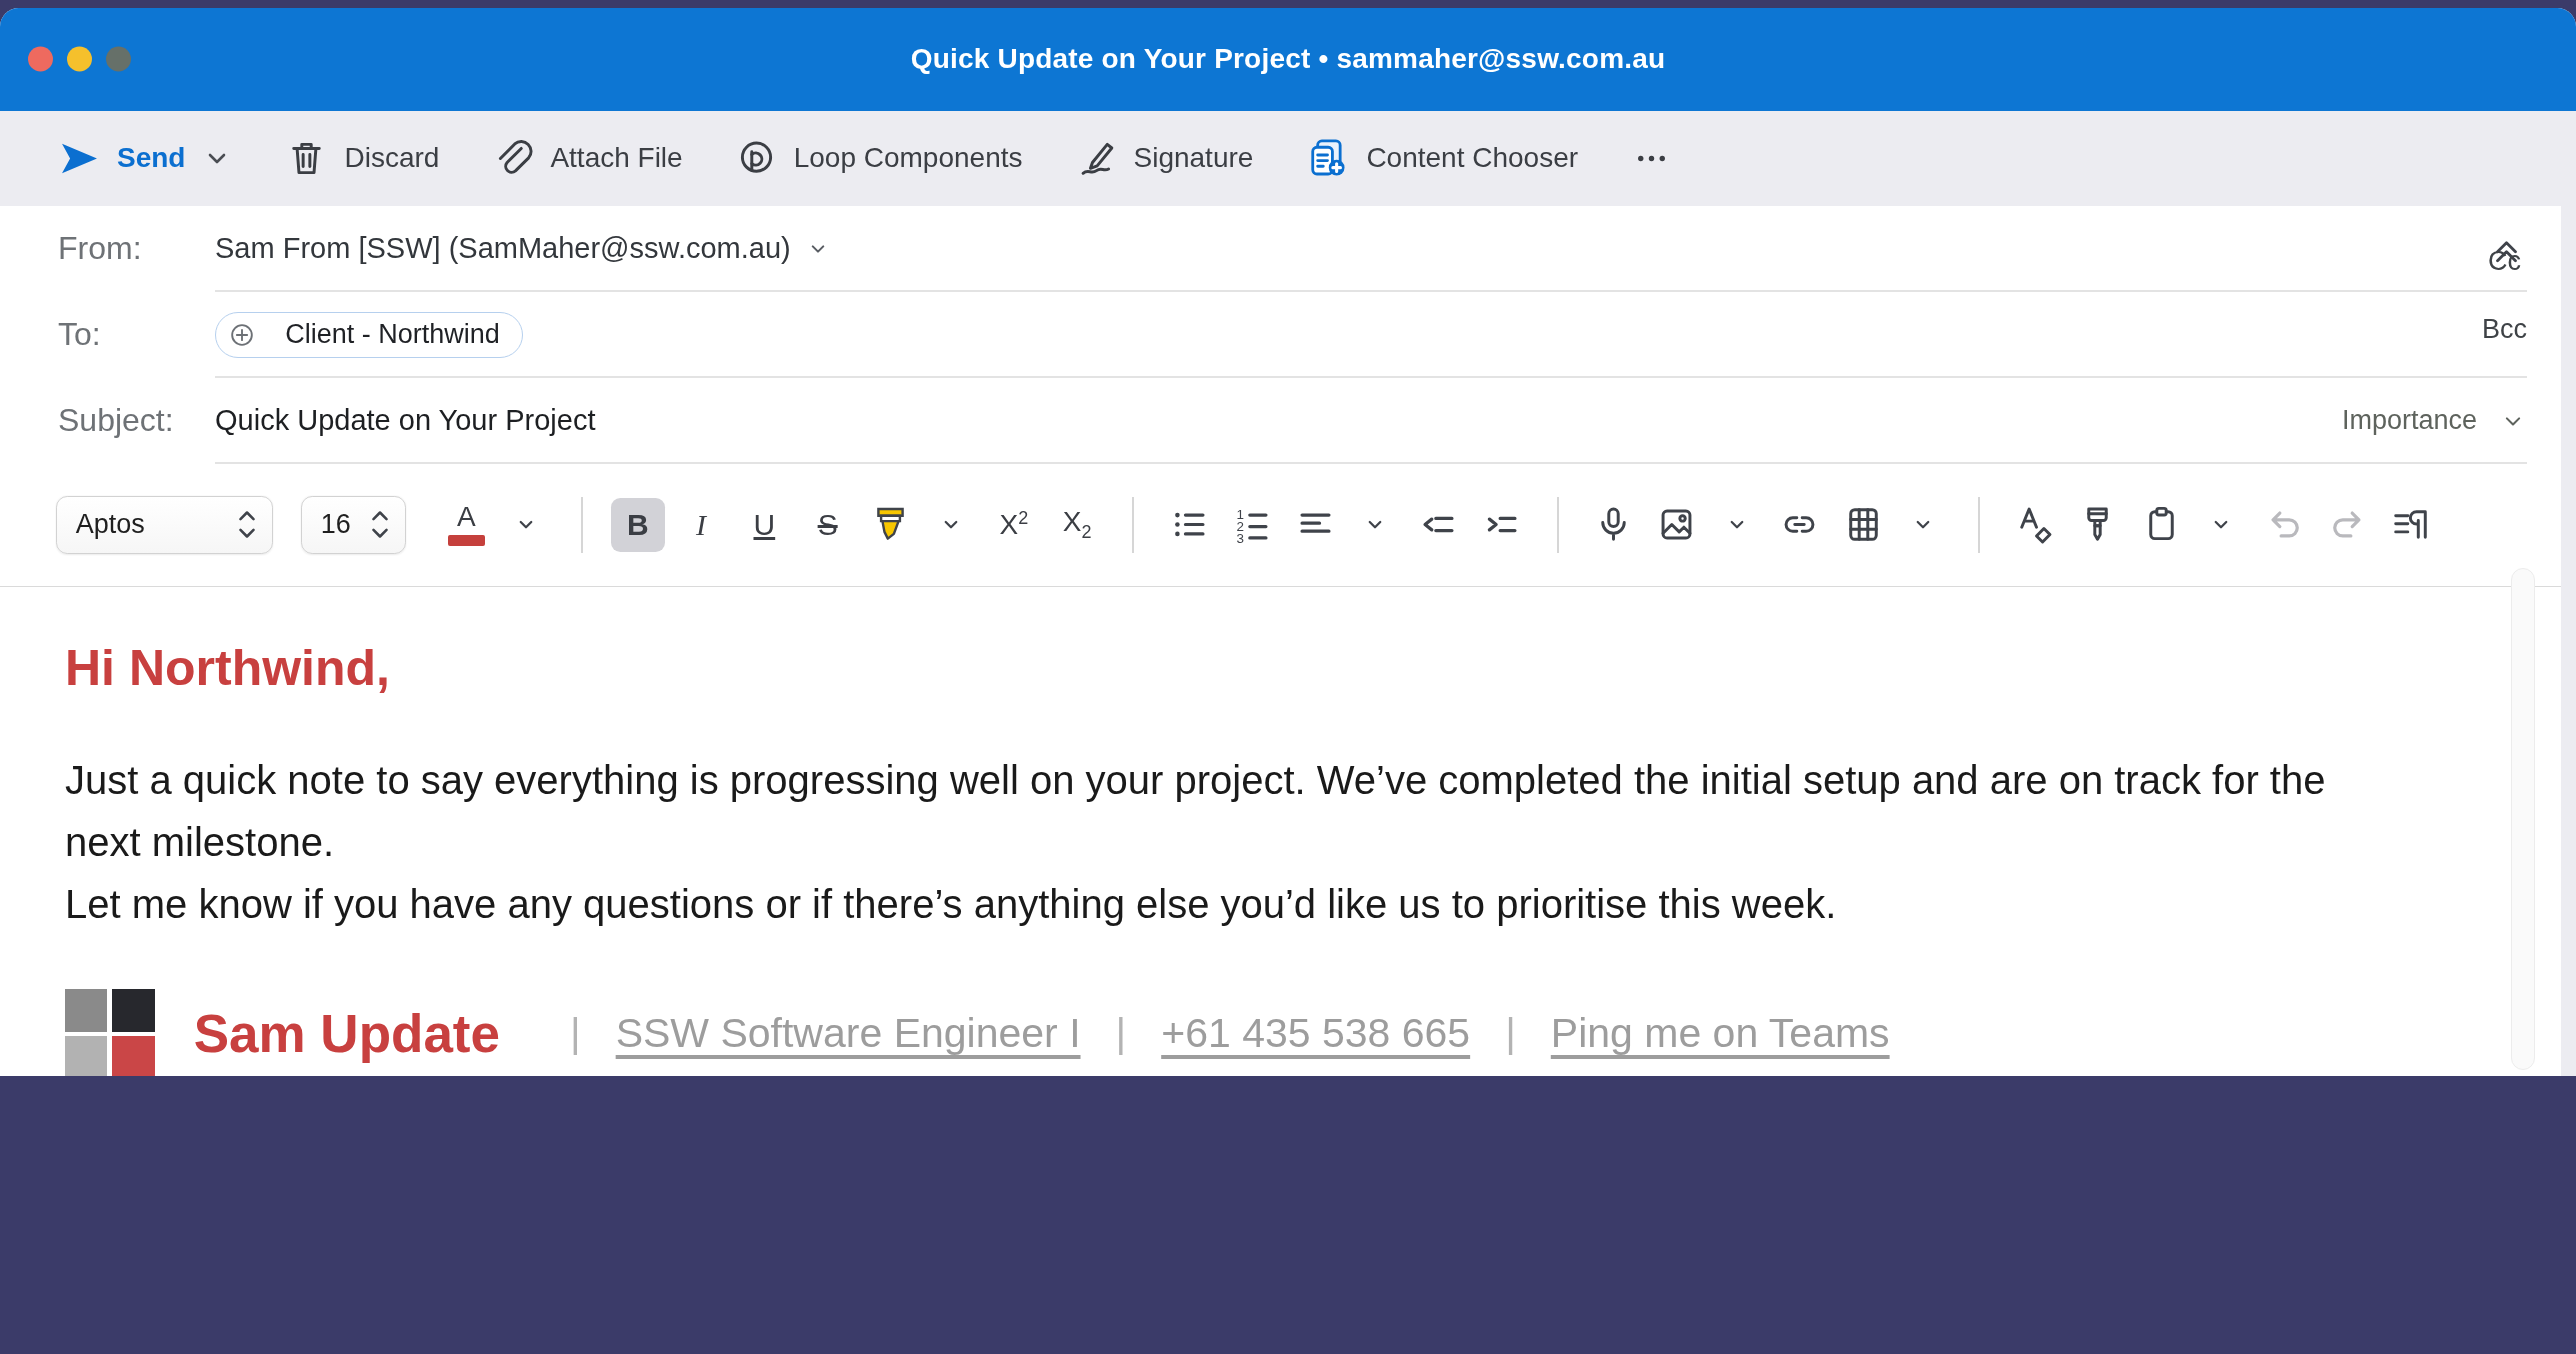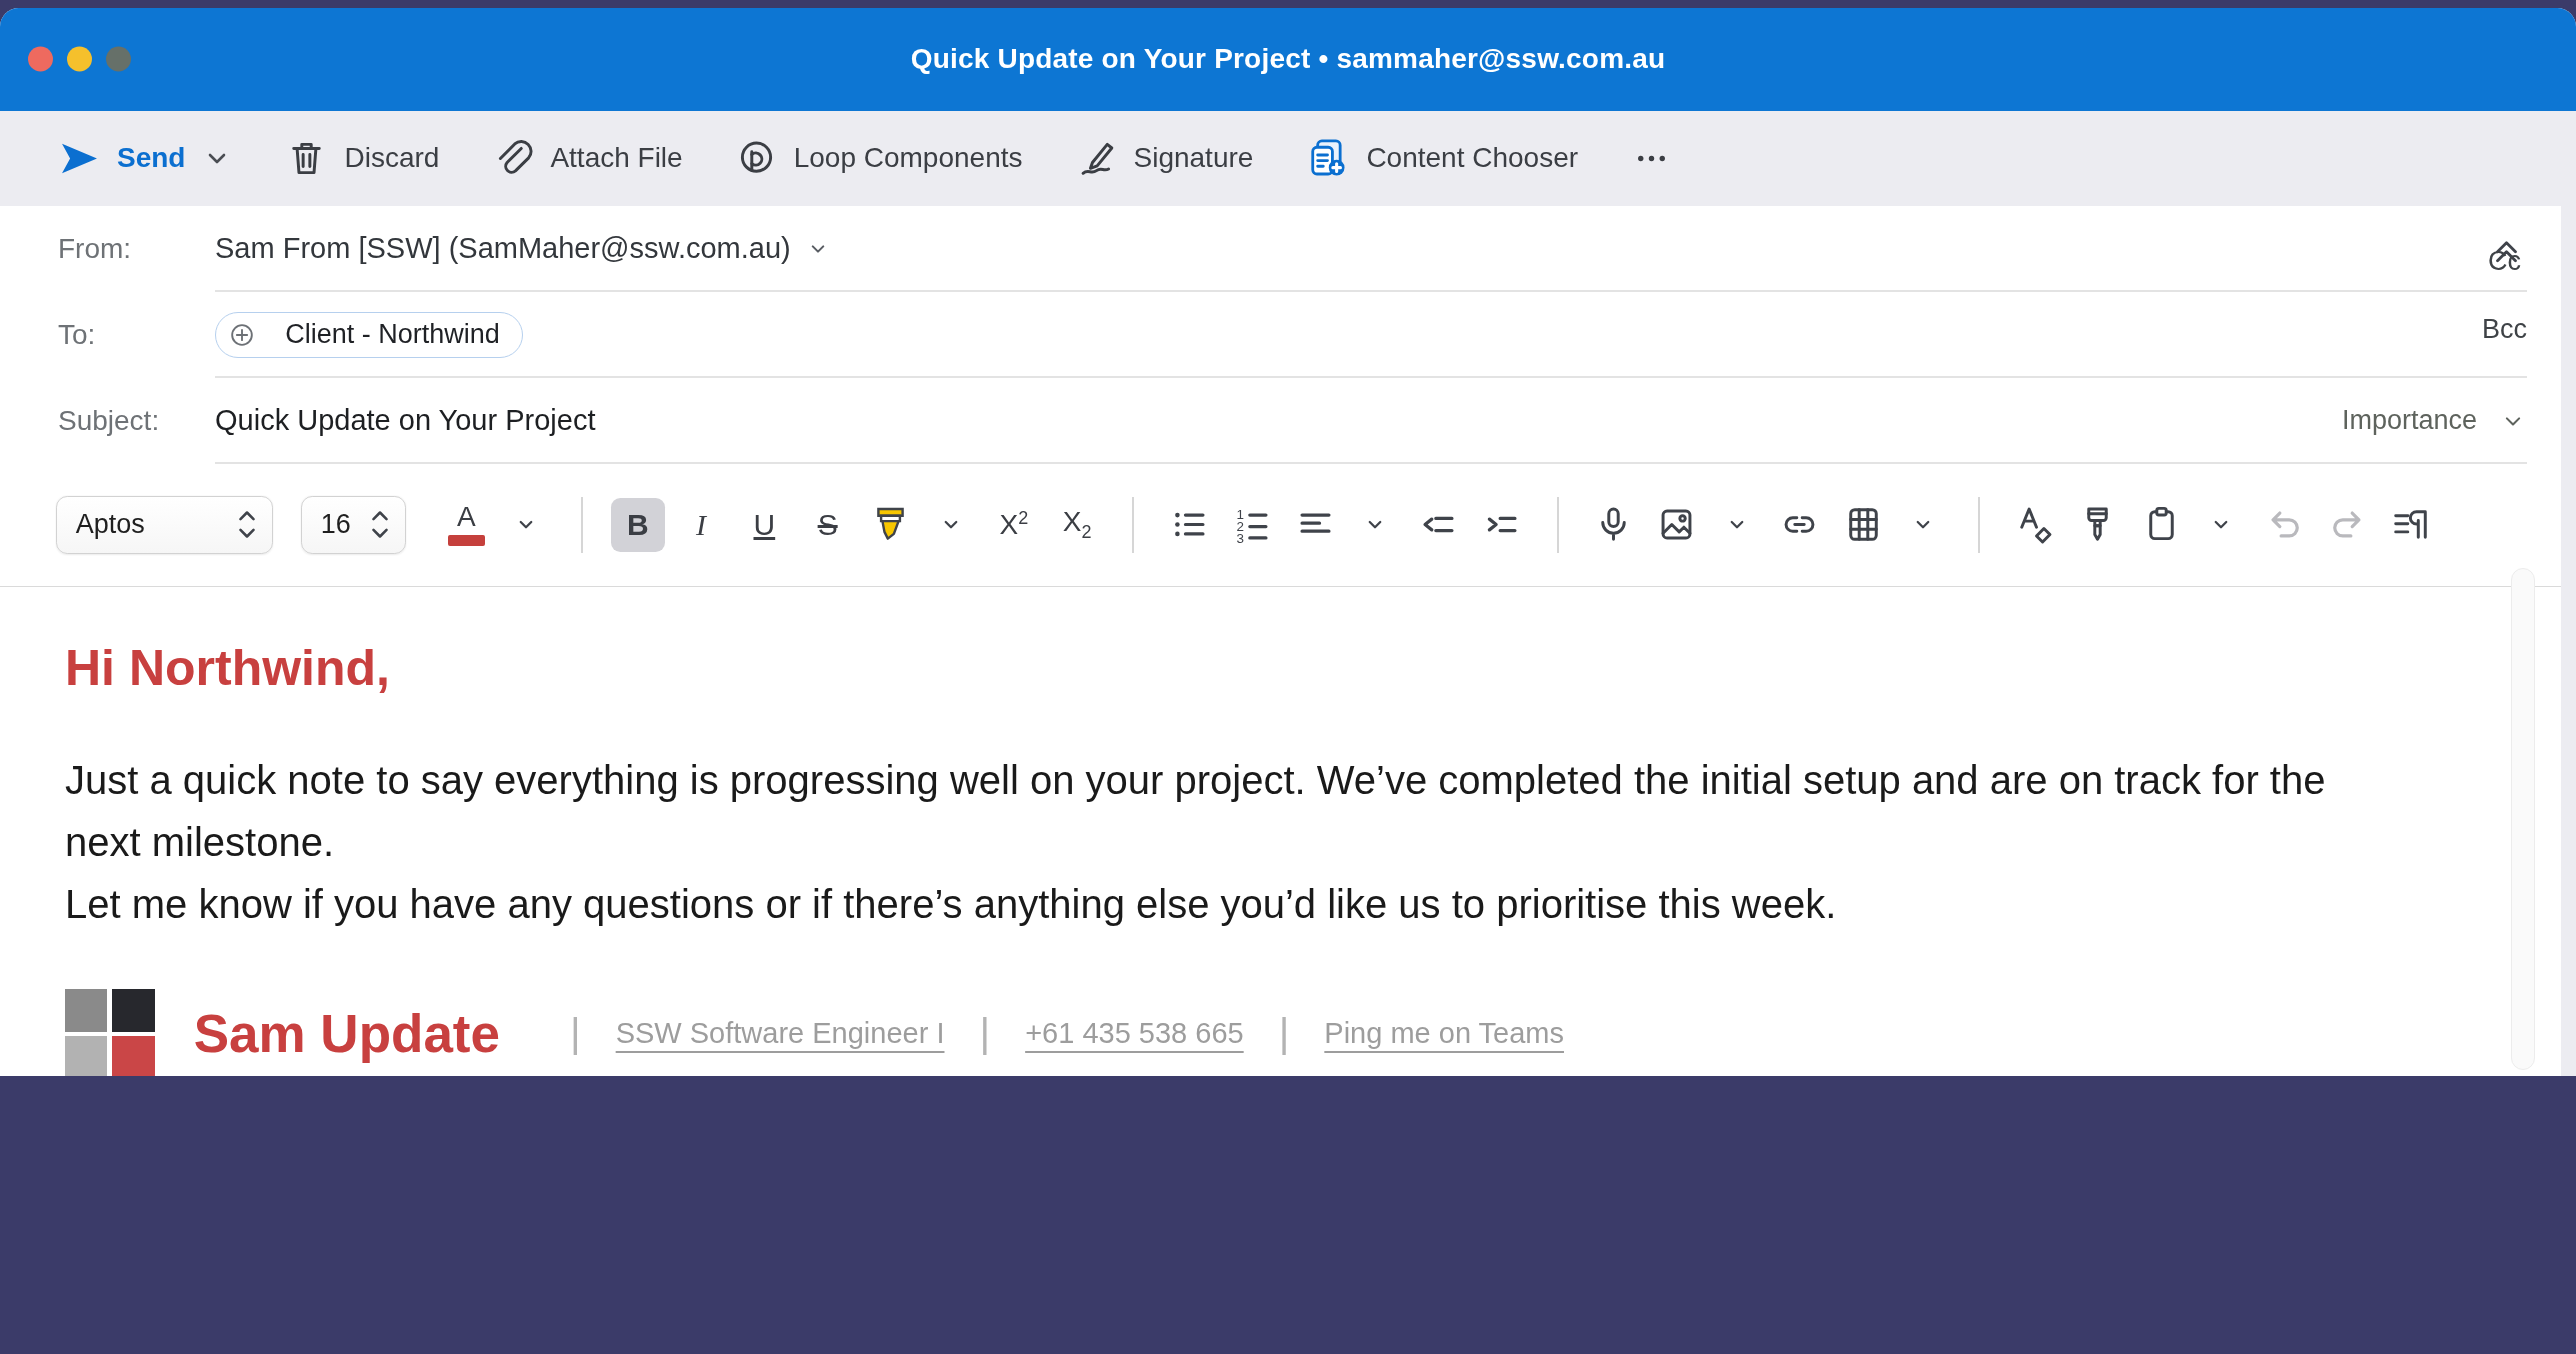--- a/index.html
+++ b/index.html
@@ -18,21 +18,21 @@
   
   .toolbar { height:95px; background:#ececf1; display:flex; align-items:center; padding:0 58px; column-gap:52px; }
   .tb-item { display:flex; align-items:center; gap:16px; font-size:28px; color:#3b3e44; cursor:default; white-space:nowrap; }
   .tb-item .lbl { line-height:1; }
   .send-label { color:#0b6fd0; font-weight:bold; }
   svg.ic { display:block; }
 
   
   .env-row { height:86px; display:flex; align-items:center; padding:0 58px; position:relative; background:#fff; }
   .env-line { position:absolute; bottom:0; left:215px; right:49px; height:1.9px; background:#e3e3e3; }
-  .env-label { width:157px; font-size:28px; color:#6e7276; }
+  .env-label { width:157px; font-size:32px; color:#6e7276; }
   .env-value { font-size:29px; color:#33373c; display:flex; align-items:center; gap:13px; }
   .env-right { position:absolute; right:49px; display:flex; align-items:center; gap:37px;flex-direction:column; }
   .ccbcc { font-size:27px; color:#3f4347; }
   .chip { display:flex; align-items:center; gap:28px; border:1.9px solid #b6d0ee; border-radius:24px; padding:6.5px 22.4px 6.5px 11.2px; font-size:27px; color:#1f2125; background:#ffffff; }
   .importance { display:flex; align-items:center; gap:22px; font-size:27px; color:#5e635d; }
 
   
   .fmt { height:123px; display:flex; align-items:center; padding:0 56px; border-bottom:1.9px solid #dadada; background:#fff; column-gap:9.3px; }
   .select { height:58px; border:1.9px solid #d2d2d2; border-radius:11.2px; background:linear-gradient(#ffffff,#f6f6f6); display:flex; align-items:center; justify-content:space-between; padding:0 11.2px 0 18.7px; font-size:27px; color:#1f1f1f; box-shadow:0 0.9px 1.9px rgba(0,0,0,0.08); }
   .select.font { width:217px; margin-right:18.7px; }
@@ -57,21 +57,21 @@
   .para { font-size:40px; color:#1a1a1a; line-height:1.55; max-width:2344px; }
   .para.first { margin-top:52px; }
   .sig { margin-top:54px; display:flex; align-items:center; }
   .ssw-logo { display:grid; grid-template-columns:42px 43px; grid-template-rows:43px 43px; gap:4.7px; margin-right:39px; }
   .ssw-logo .c1 { background:#8a8a8a; }
   .ssw-logo .c2 { background:#27282d; }
   .ssw-logo .c3 { background:#b2b2b2; }
   .ssw-logo .c4 { background:#ca4647; }
   .sig-name { font-size:53px; font-weight:bold; color:#c8403f; margin-right:35px; }
   .sig-sep { font-size:41px; color:#b3b3b3; margin:0 35px; }
-  .sig-link { font-size:29px; color:#9d9d9d; text-decoration:underline; text-underline-offset:7.5px; cursor:pointer; }
+  .sig-link { font-size:41px; color:#9d9d9d; text-decoration:underline; text-underline-offset:7.5px; cursor:pointer; }
 
   
   .scroll-gutter { position:absolute; top:103px; right:0; bottom:0; width:15px; background:#ececf1; }
   .scroll-thumb { position:absolute; right:41px; top:560px; bottom:5.6px; width:24px; background:#fafafa; border:1.9px solid #ececec; border-radius:12px; }
 </style>
 </head>
 <body>
 
 <div class="window">
 

